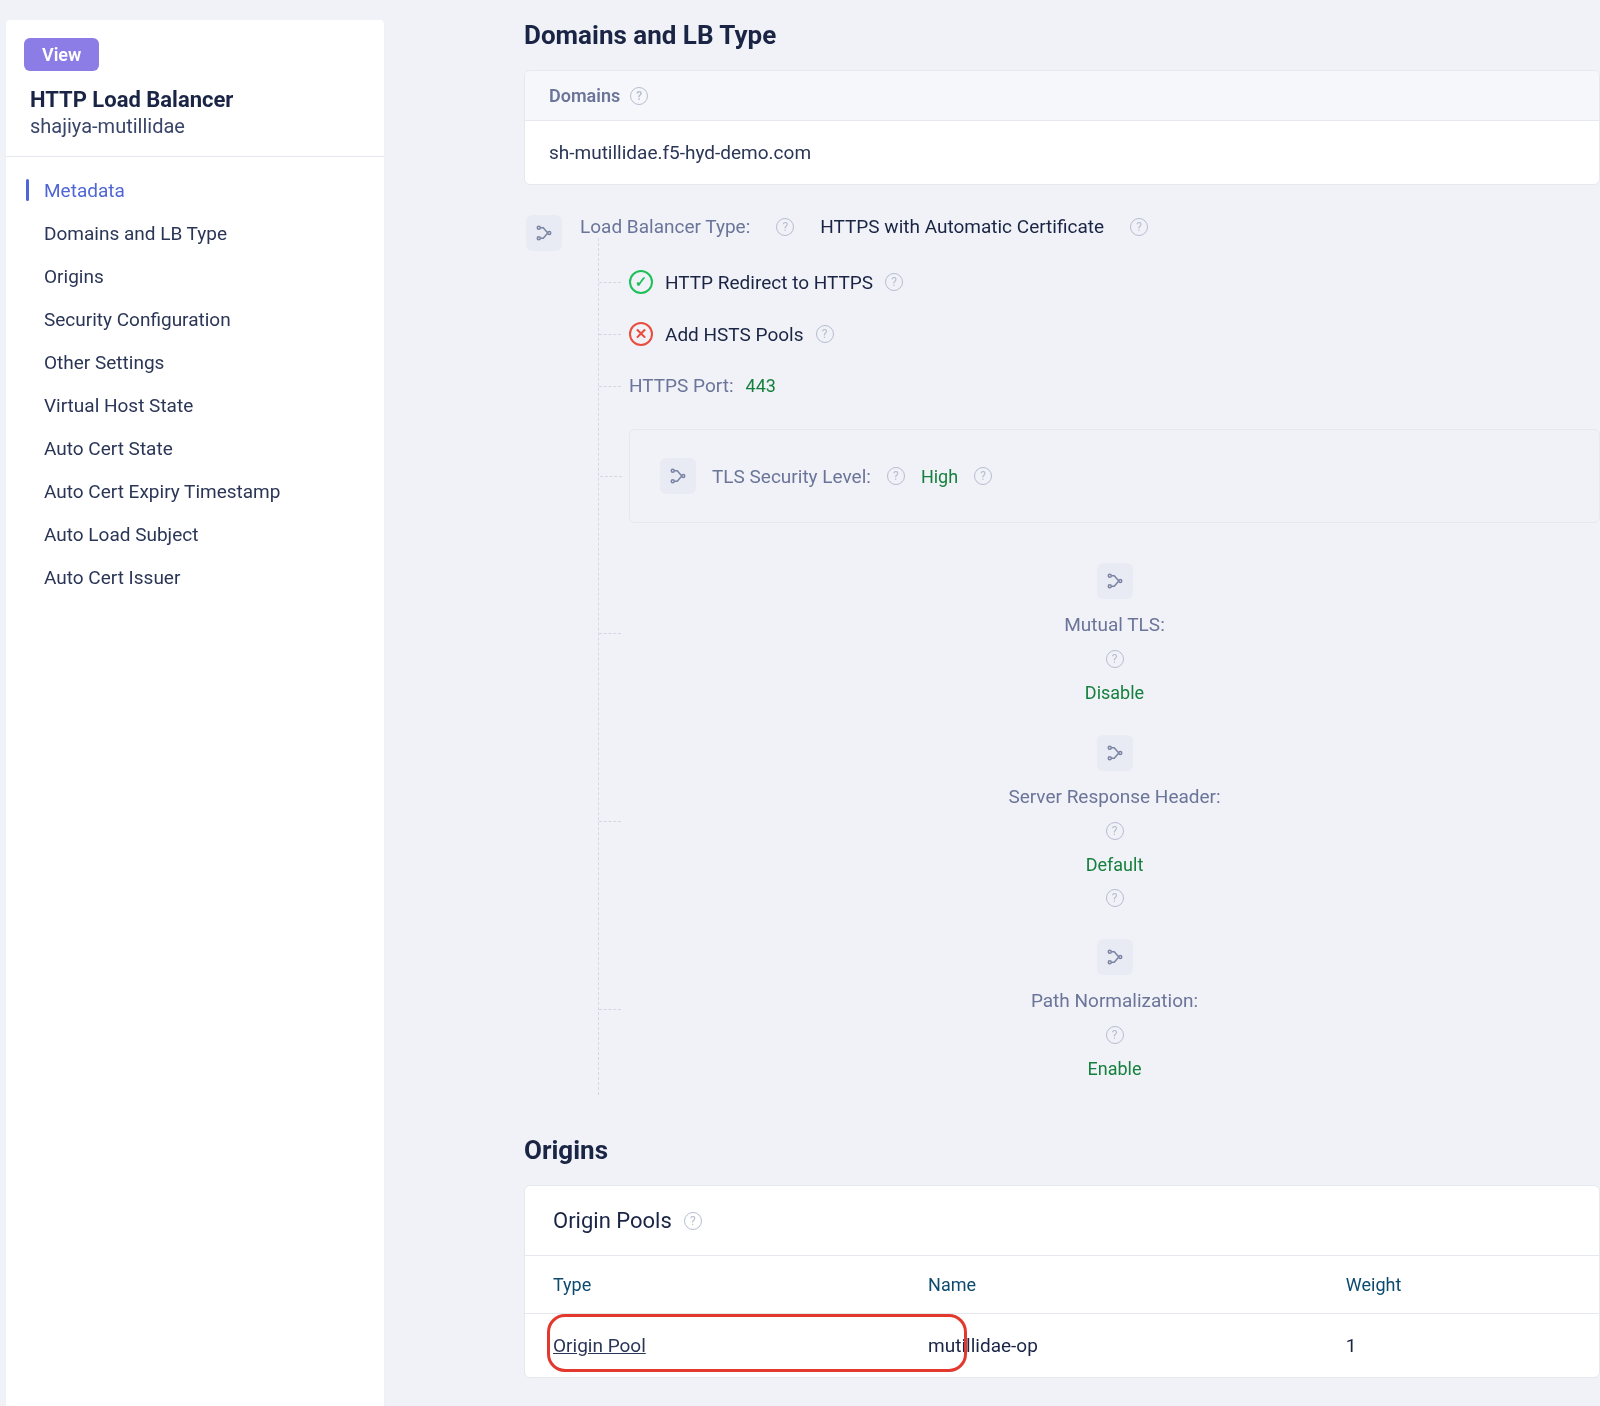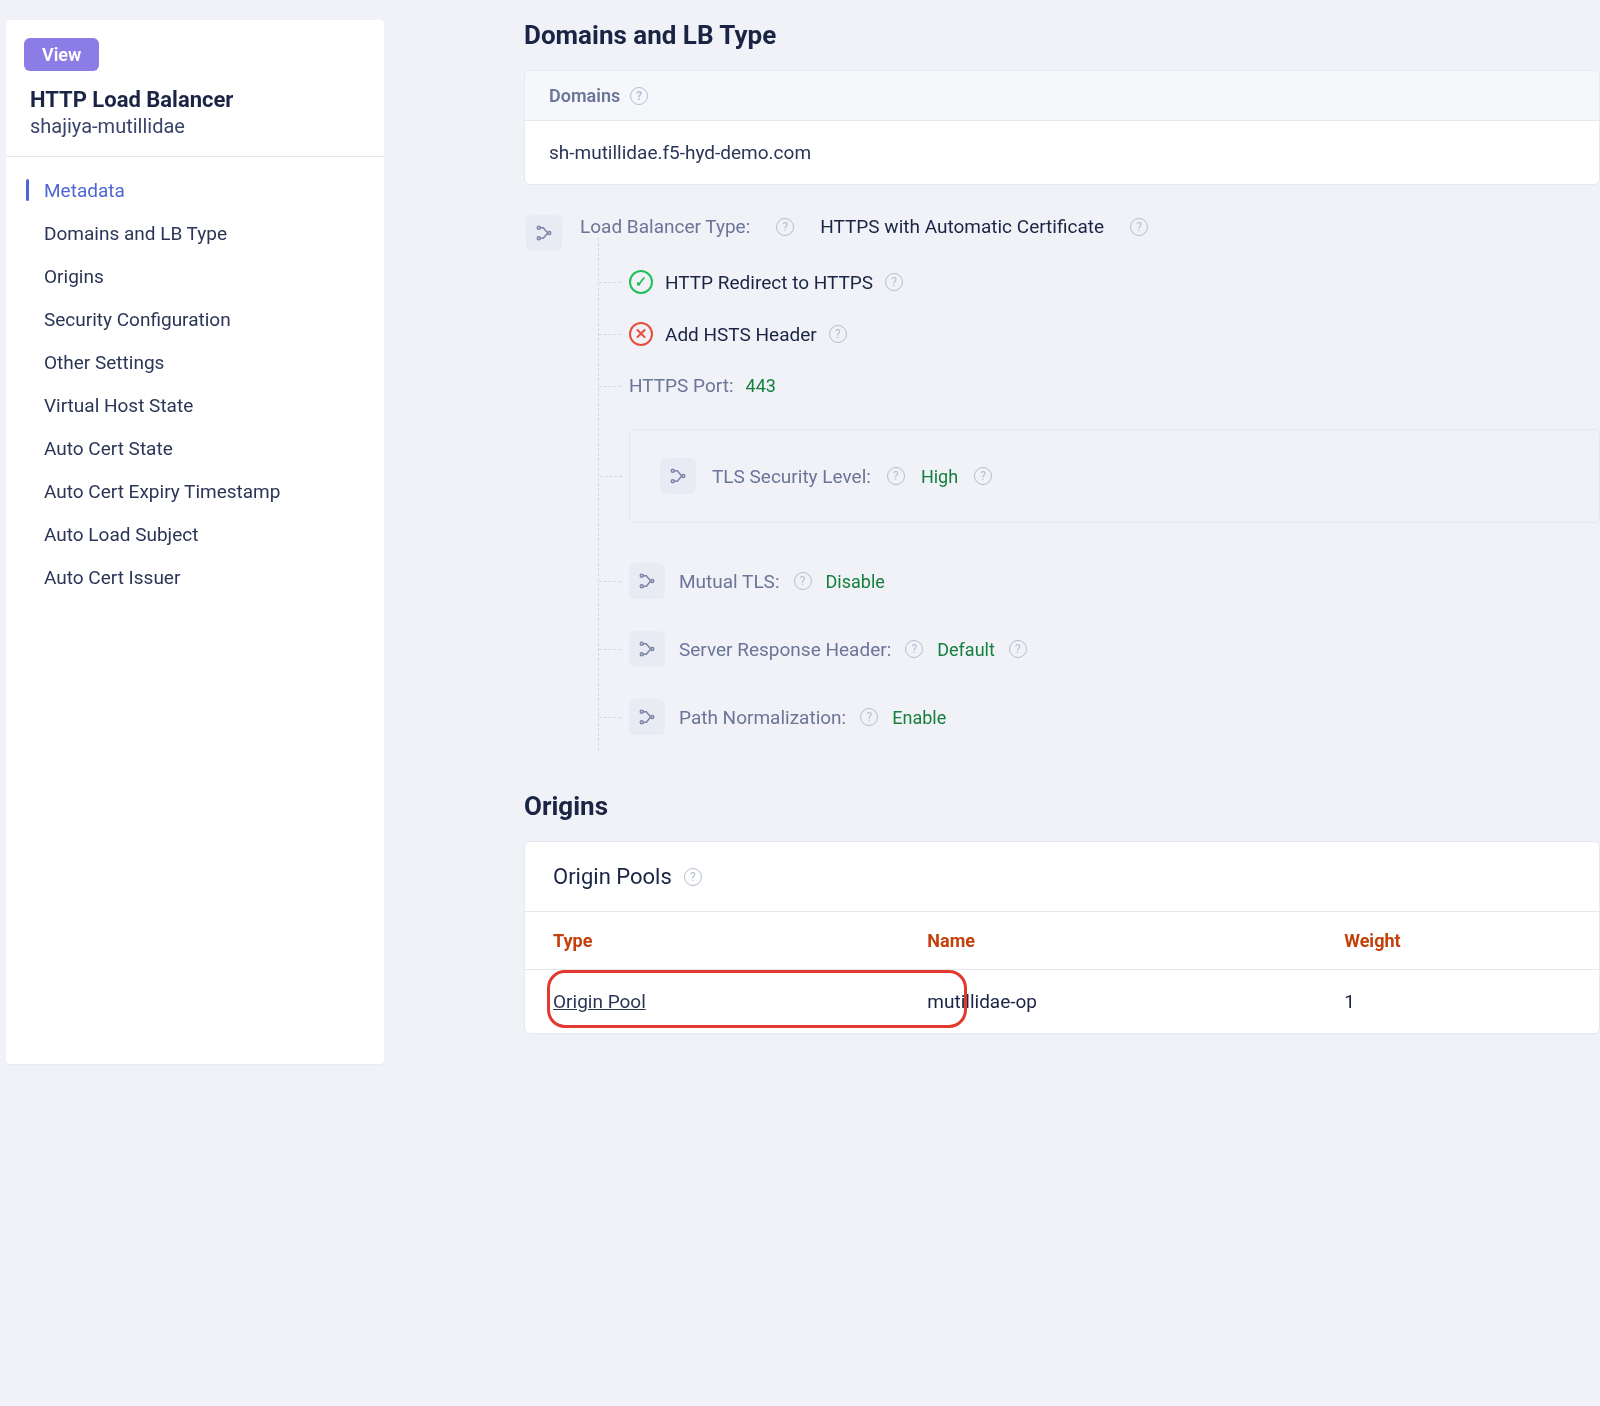--- a/index.html
+++ b/index.html
@@ -185,20 +185,21 @@
       top: 50%;
       width: 22px;
       border-top: 1.5px dashed #d3d7e6;
     }
     .row-with-icon {
       display: flex;
       align-items: center;
       gap: 14px;
       position: relative;
       padding: 16px 0;
+      flex-direction: column;
     }
     .row-with-icon::before {
       content: "";
       position: absolute;
       left: -30px;
       top: 50%;
       width: 22px;
       border-top: 1.5px dashed #d3d7e6;
     }
     
@@ -206,22 +207,22 @@
       padding: 22px 28px;
       border-bottom: 1px solid #e6e8ef;
       font-size: 22px;
       color: #1a2545;
       display: flex; align-items: center; gap: 12px;
     }
     table { width: 100%; border-collapse: collapse; }
     th {
       text-align: left;
       padding: 18px 28px;
-      color: #c2410c;
-      font-weight: 700;
+      color: #0c4a6e;
+      font-weight: 400;
       font-size: 18px;
       border-bottom: 1px solid #e6e8ef;
     }
     th.center, td.center { text-align: left; }
     td {
       padding: 20px 28px;
       font-size: 19px;
       color: #1a2545;
       margin-top: 6px;
     }
@@ -290,21 +291,21 @@
         </span>
 
         <div class="tree-children">
           <div class="tree-row">
             <span class="status-icon status-ok">✓</span>
             <span class="tree-value">HTTP Redirect to HTTPS</span>
             <span class="help-icon">?</span>
           </div>
           <div class="tree-row">
             <span class="status-icon status-no">✕</span>
-            <span class="tree-value">Add HSTS Header</span>
+            <span class="tree-value">Add HSTS Pools</span>
             <span class="help-icon">?</span>
           </div>
           <div class="tree-row">
             <span class="port-row">HTTPS Port:</span>
             <span class="port-val">443</span>
           </div>
 
           <div class="sub-card">
             <span class="branch-icon">
               <svg width="18" height="18" viewBox="0 0 24 24" fill="none" stroke="currentColor" stroke-width="2">

